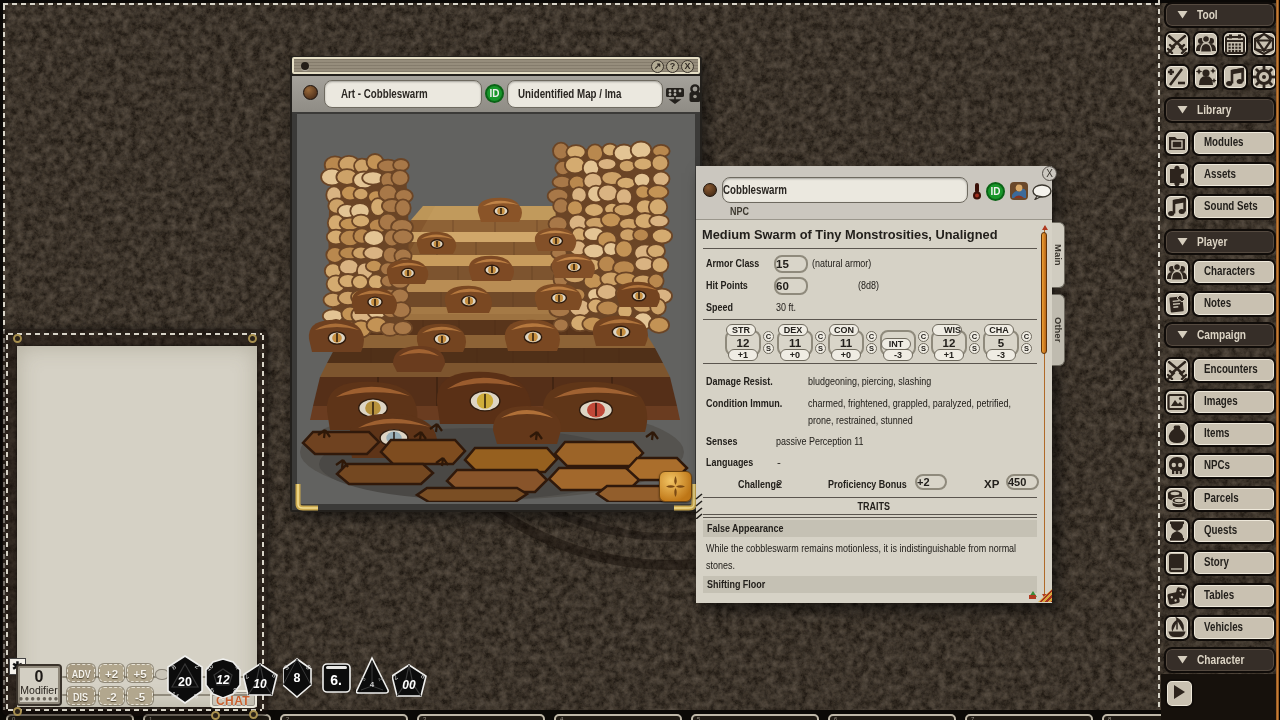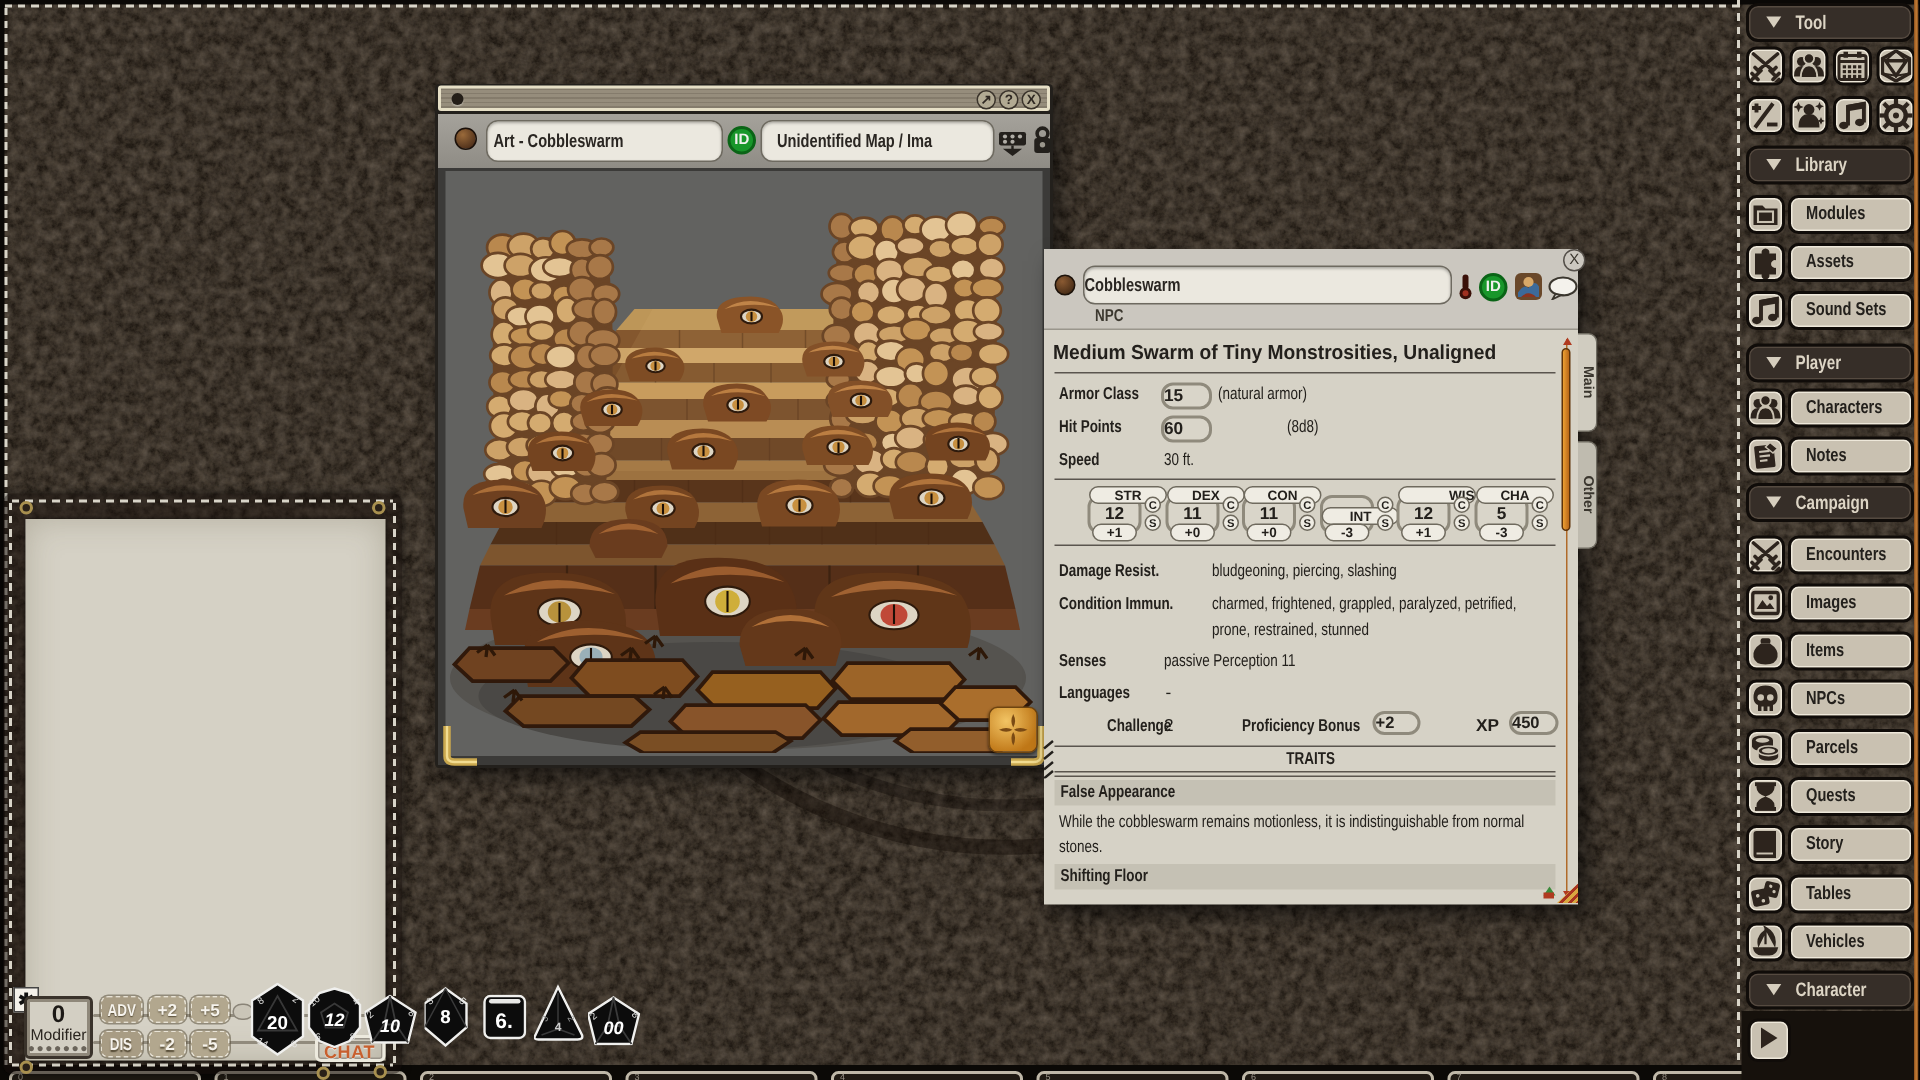--- a/index.html
+++ b/index.html
@@ -41,21 +41,21 @@
 
 #npc { position:absolute; left:696px; top:166px; width:356px; height:437px; background:#d6d2c6; box-shadow:6px 7px 14px rgba(0,0,0,.6); font-size:11.5px; }
 #npc .hdr { position:absolute; left:0; top:0; width:100%; height:54px; background:#cbc7bf; border-bottom:1px solid #9a968c; }
 #npc .knob { position:absolute; left:7px; top:17px; width:14px; height:14px; border-radius:50%; background:radial-gradient(circle at 35% 30%, #8a5a32, #35200f); border:1px solid #1c120a; }
 .row-label { position:absolute; left:10px; font-weight:bold; color:#23201c; font-size:11.5px; }
 .row-val { position:absolute; left:76px; color:#23201c; font-size:11.5px; }
 .statbox { position:absolute; background:#d9d5c9; border:2px solid #8f8a7c; border-radius:8px; text-align:left; font-weight:bold; color:#23201c; }
 .hr { position:absolute; left:7px; width:334px; height:1px; background:#5a554e; }
 .graybar { position:absolute; left:7px; width:334px; height:17px; background:#c5c1b4; font-weight:bold; font-size:11.5px; color:#23201c; padding:2px 4px; }
 .ab { position:absolute; width:36px; height:26px; border:2px solid #8f8a7c; border-radius:8px; background:#d9d5c9; text-align:center; font-weight:bold; font-size:11.5px; color:#23201c; line-height:23px;}
-.abpill { position:absolute; width:52px; height:12px; border:1px solid #6f6a5e; border-radius:7px; background:#efece3; font-size:9px; font-weight:bold; text-align:center; line-height:10px; color:#23201c; }
+.abpill { position:absolute; width:30px; height:12px; border:1px solid #6f6a5e; border-radius:7px; background:#efece3; font-size:9px; font-weight:bold; text-align:center; line-height:10px; color:#23201c; }
 .cs { position:absolute; width:11px; height:11px; border:1px solid #6f6a5e; border-radius:50%; background:#efece3; font-size:7.5px; font-weight:bold; text-align:center; line-height:10px; color:#23201c;}
 .vtab { position:absolute; width:13px; background:#d0ccc0; border:1px solid #6e6a60; border-left:none; border-radius:0 6px 6px 0; writing-mode:vertical-rl; font-size:9.5px; font-weight:bold; color:#3a362e; text-align:center; }
 
 #sidebar { position:absolute; left:1161px; top:0; width:119px; height:720px; }
 .shead { position:absolute; left:3px; width:112px; height:26px; background:#362e28; border:2px solid #100c09; border-radius:8px; box-shadow:inset 0 0 0 1px #554a40; color:#ddd5c5; font-weight:bold; font-size:13px; line-height:21px; }
 .sbtn { position:absolute; background:#c9c1b1; border:2px solid #100c09; border-radius:7px; box-shadow:inset 0 0 0 1px #eee8da; }
 .slbl { position:absolute; left:31px; width:84px; background:#c9c1b1; border:2px solid #100c09; border-radius:7px; box-shadow:inset 0 0 0 1px #eee8da; font-weight:bold; font-size:12.5px; color:#23201c; line-height:21px; padding-left:10px; }
 #redline { position:absolute; left:1276px; top:0; width:3px; height:720px; background:linear-gradient(90deg,#8a4e1c,#c47e36,#7a4418); }
 #blackedge-r { position:absolute; left:1279px; top:0; width:1px; height:720px; background:#000; }
 </style>
@@ -210,21 +210,21 @@
 
 <div id="imgwin">
   <div class="titlebar">
       <div class="tbknob"></div>
     </div>
   <div class="wbtn" style="left:361px;">↗</div>
   <div class="wbtn" style="left:376px;">?</div>
   <div class="wbtn" style="left:391px;">X</div>
   <div class="toolbar">
     <div style="position:absolute;left:11px;top:9px;width:15px;height:15px;border-radius:50%;background:radial-gradient(circle at 35% 30%,#9a6a3a,#3a2012);border:1px solid #1a100a;"></div>
-    <div class="field" style="left:32px;top:4px;width:158px;height:28px;font-size:12.5px;line-height:26px;padding-left:4px;"><span class="cnd">Art - Cobbleswarm</span></div>
+    <div class="field" style="left:32px;top:4px;width:158px;height:28px;font-size:12.5px;line-height:26px;padding-left:16px;"><span class="cnd">Art - Cobbleswarm</span></div>
     <div style="position:absolute;left:193px;top:8px;width:19px;height:19px;border-radius:50%;background:#18962a;color:#f0f0ee;border:2px solid #0a6416;font-size:10px;font-weight:bold;text-align:center;line-height:15px;">ID</div>
     <div class="field" style="left:215px;top:4px;width:156px;height:28px;font-size:12.5px;line-height:26px;padding-left:10px;"><span class="cnd">Unidentified Map / Imа</span></div>
     <svg width="20" height="18" viewBox="0 0 20 18" style="position:absolute;left:373px;top:10px;">
         <rect x="1" y="2" width="18" height="9" rx="1.5" fill="#23201c"></rect>
         <circle cx="5" cy="5" r="1.4" fill="#b0ada6"></circle>
         <circle cx="10" cy="5" r="1.4" fill="#b0ada6"></circle>
         <circle cx="15" cy="5" r="1.4" fill="#b0ada6"></circle>
         <circle cx="5" cy="8.5" r="1.4" fill="#b0ada6"></circle>
         <circle cx="10" cy="8.5" r="1.4" fill="#b0ada6"></circle>
         <path d="M10,11 L10,14 M6,14 L14,14 L10,17 Z" stroke="#23201c" stroke-width="1.6" fill="#23201c"></path>

